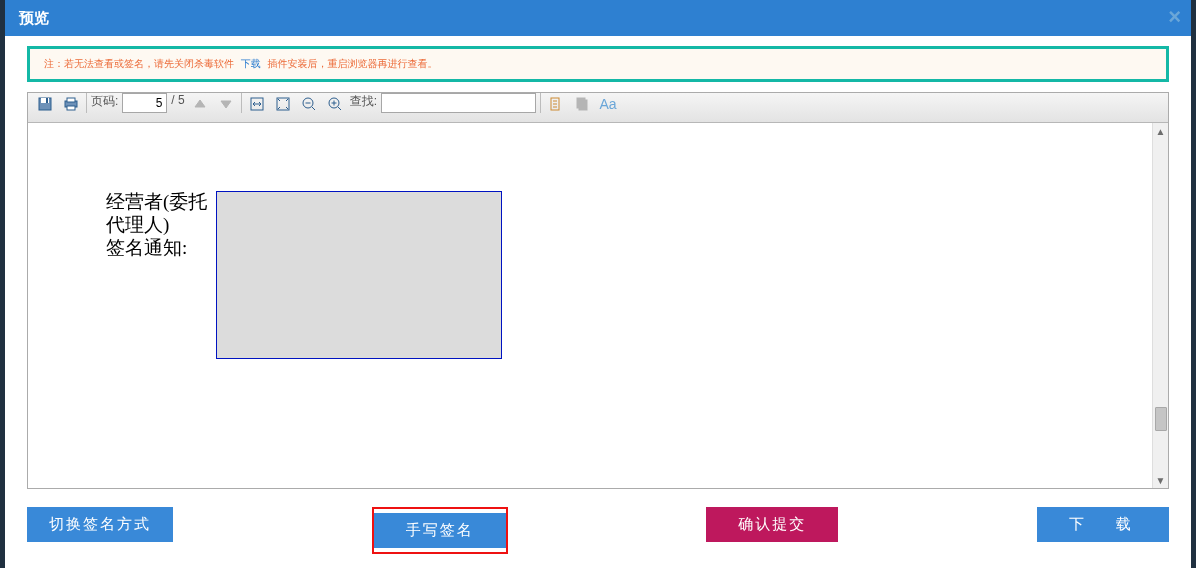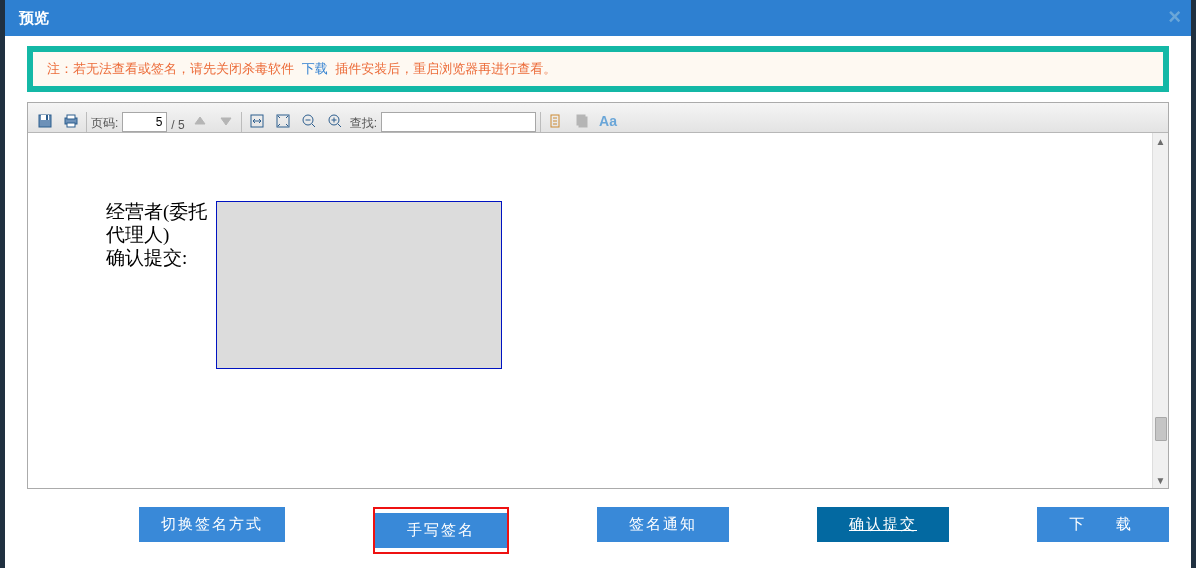--- a/index.html
+++ b/index.html
@@ -13,58 +13,58 @@
       height: 36px; background: #2e80d1; color: #fff; display: flex; align-items: center;
       padding: 8px 14px; font-size: 15px; font-weight: bold;
     }
     .modal-close {
       position: absolute; right: 10px; top: 4px; color: #6aa6d8; font-size: 22px; cursor: pointer;
     }
 
     .body { flex: 1 1 auto; padding: 10px 22px 0 22px; display: flex; flex-direction: column; }
 
     .notice {
-      border: 6px solid #14b8a6; background: #fef9f2; padding: 8px 14px;
-      font-size: 13px; color: #ec6c3a;
+      border: 3px solid #14b8a6; background: #fef9f2; padding: 8px 14px;
+      font-size: 10px; color: #ec6c3a;
     }
     .notice a { color: #2f7fd0; text-decoration: none; margin: 0 4px; }
 
     .viewer-wrap { border: 1px solid #ababab; margin-top: 10px; flex: 1 1 auto; display: flex; flex-direction: column; min-height: 0; }
 
     .toolbar {
       height: 30px; background: linear-gradient(#f5f5f5,#e3e3e3); border-bottom: 1px solid #b7b7b7;
-      display: flex; align-items: flex-end; padding: 0 6px; gap: 4px; font-size: 12px; color: #444;
+      display: flex; align-items: flex-start; padding: 0 6px; gap: 4px; font-size: 12px; color: #444;
     }
     .tb-btn { width: 22px; height: 22px; display: flex; align-items: center; justify-content: center; cursor: pointer; border-radius: 2px; }
     .tb-btn svg { width: 16px; height: 16px; }
     .vsep { width: 1px; height: 20px; background: #bcbcbc; }
     .page-input { width: 45px; height: 20px; border: 1px solid #a7a7a7; text-align: right; padding: 0 4px; font-size: 12px; }
     .search-input { width: 155px; height: 20px; border: 1px solid #a7a7a7; padding: 0 4px; font-size: 12px; }
-    .aa { color: #6aa6d8; font-size: 14px; font-family: Arial; font-weight: bold; }
+    .aa { color: #6aa6d8; font-size: 14px; font-family: Arial; }
     .tb-label { font-size: 12px; color: #555; }
     .disabled svg * { stroke: #b5b5b5 !important; fill: #b5b5b5 !important; }
     .disabled { cursor: default; }
 
     .page-area { flex: 1 1 auto; overflow: hidden; position: relative; background: #fff; display: flex; }
     .doc-scroll { flex: 1 1 auto; overflow: hidden; padding: 18px 70px 10px 78px; }
     .doc-text { font-family: SimSun, "宋体", serif; font-size: 20px; line-height: 1.5; color: #000; text-indent: 2em; letter-spacing: 0.5px; }
 
     .sig-block { display: flex; margin-top: 50px; }
     .sig-labels { width: 110px; font-family: SimSun, serif; font-size: 19px; line-height: 1.2; color: #000; }
     .sig-box { width: 286px; height: 168px; border: 1px solid #0013c1; background: #dcdcdc; }
 
     .scrollbar { width: 16px; background: #f0f0f0; border-left: 1px solid #dedede; display: flex; flex-direction: column; align-items: center; }
     .sb-arrow { width: 16px; height: 16px; display: flex; align-items: center; justify-content: center; color: #6d6d6d; font-size: 10px; cursor: pointer; }
     .sb-track { flex: 1 1 auto; position: relative; width: 16px; }
     .sb-thumb { position: absolute; left: 2px; right: 2px; background: #c5c5c5; border: 1px solid #a8a8a8; border-radius: 1px; }
 
-    .footer { padding: 18px 22px 14px 22px; display: flex; justify-content: flex-end; gap: 88px; }
+    .footer { padding: 18px 22px 14px 22px; display: flex; justify-content: space-between; gap: 88px; }
     .btn { height: 35px; min-width: 132px; padding: 0 22px; background: #3989d8; color: #fff; border: none; font-size: 15px; cursor: pointer; letter-spacing: 2px; }
     .btn.letters-wide { letter-spacing: 14px; padding-left: 30px; font-family: Liberation Serif, serif; }
-    .btn.disabled-btn { background: #0369a1; cursor: default; text-decoration: underline; }
+    .btn.disabled-btn { background: #be185d; cursor: default; }
     .highlight-wrap { border: 2px solid #e11; padding: 4px 0; }
   </style>
 </head>
 <body>
 
 <div class="modal">
   <div class="modal-header">
     <span>预览</span>
     <span class="modal-close">×</span>
   </div>
@@ -161,21 +161,21 @@
         <span class="tb-btn">
           <span class="aa">Aa</span>
         </span>
       </div>
 
       <div class="page-area">
         <div class="doc-scroll">
           <div class="sig-block">
             <div class="sig-labels">
               <div>经营者(委托代理人)</div>
-              <div>确认提交:</div>
+              <div>签名通知:</div>
             </div>
             <div class="sig-box"></div>
           </div>
         </div>
 
         <div class="scrollbar">
           <div class="sb-arrow">▲</div>
           <div class="sb-track">
             <div class="sb-thumb" style="top:268px;height:24px"></div>
           </div>
@@ -183,17 +183,16 @@
         </div>
       </div>
     </div>
   </div>
 
   <div class="footer">
     <button class="btn">切换签名方式</button>
     <span class="highlight-wrap">
       <button class="btn">手写签名</button>
     </span>
-    <button class="btn">签名通知</button>
     <button class="btn disabled-btn">确认提交</button>
     <button class="btn letters-wide">下 载</button>
   </div>
 </div>
 
 </body></html>

